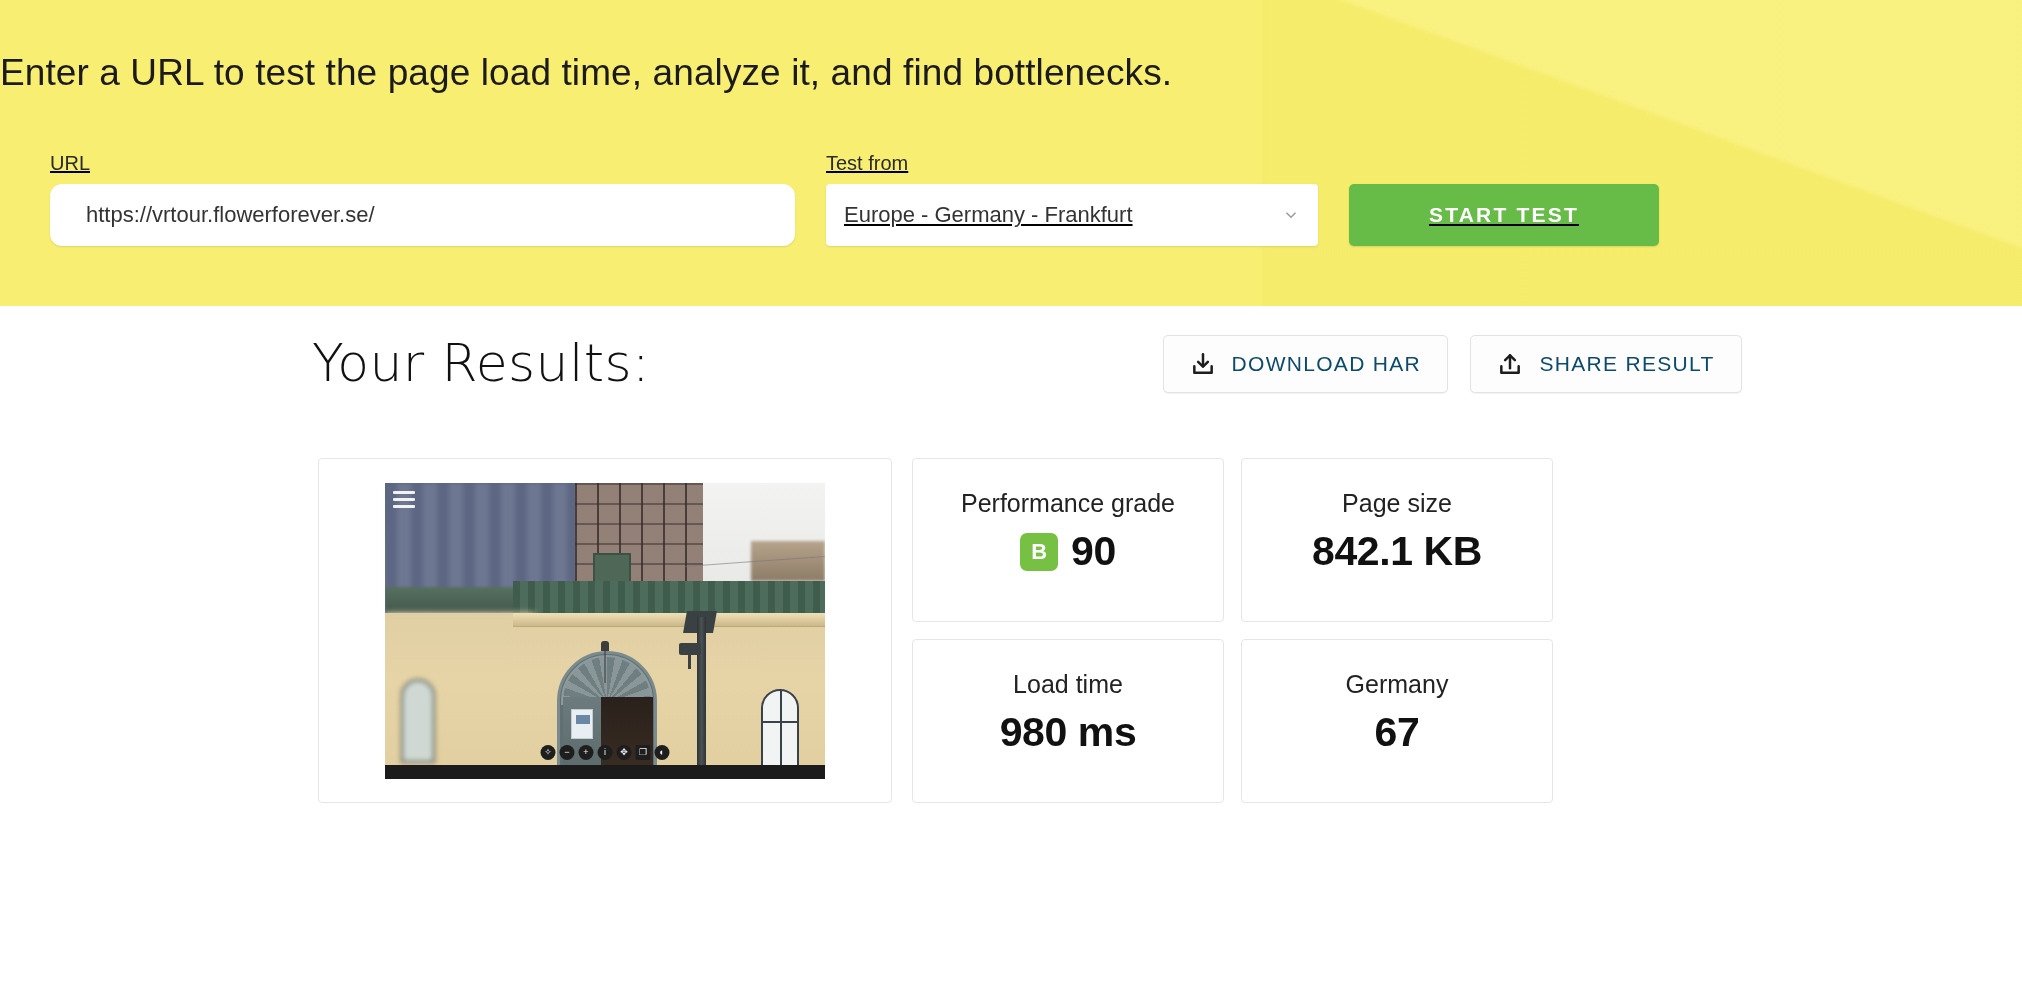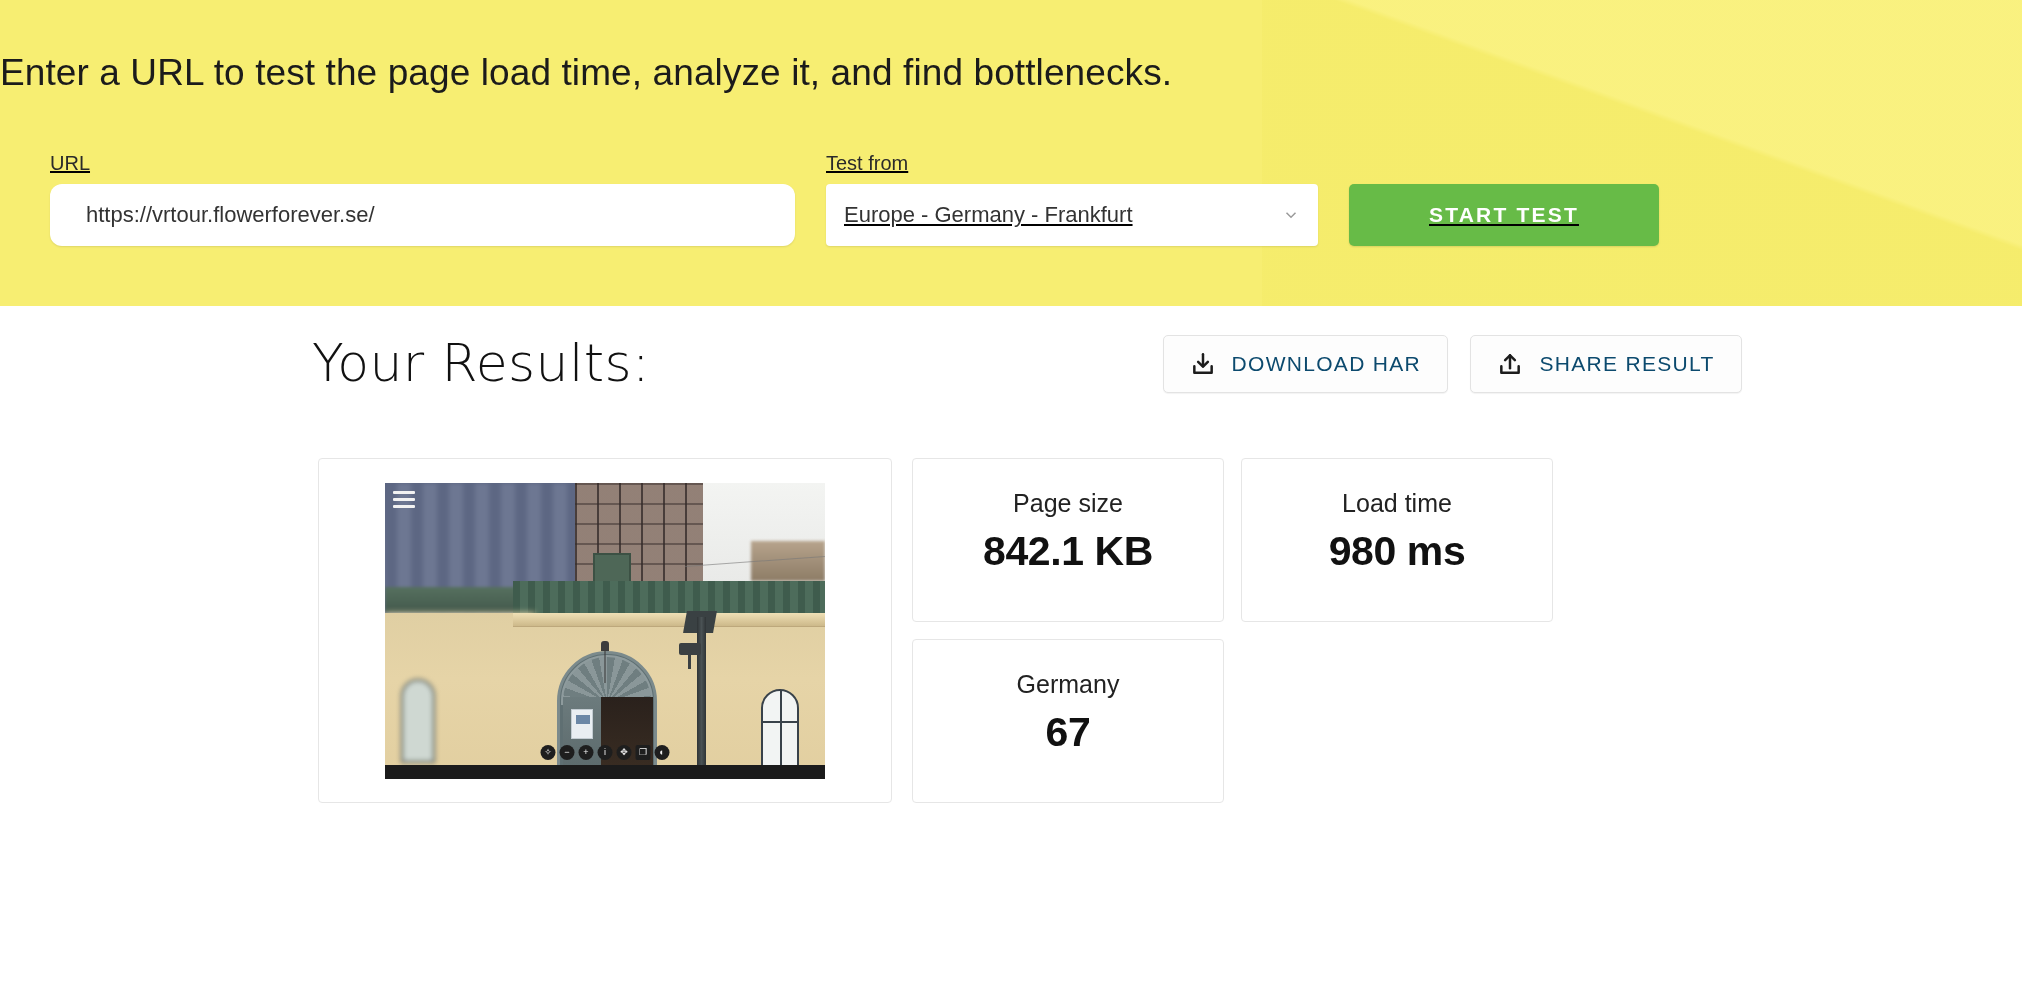--- a/index.html
+++ b/index.html
@@ -492,20 +492,27 @@
           <div class="vr-btn">i</div>
           <div class="vr-btn">✥</div>
           <div class="vr-btn sq">❐</div>
           <div class="vr-btn">◐</div>
         </div>
       </div>
     </div>
 
     <div class="metrics">
 
+      <div class="metric-card">
+        <div class="metric-label">Performance grade</div>
+        <div class="metric-value-row">
+          <div class="grade-badge">B</div>
+          <div class="metric-value">90</div>
+        </div>
+      </div>
 
       <div class="metric-card">
         <div class="metric-label">Page size</div>
         <div class="metric-value-row">
           <div class="metric-value">842.1 KB</div>
         </div>
       </div>
 
       <div class="metric-card">
         <div class="metric-label">Load time</div>

